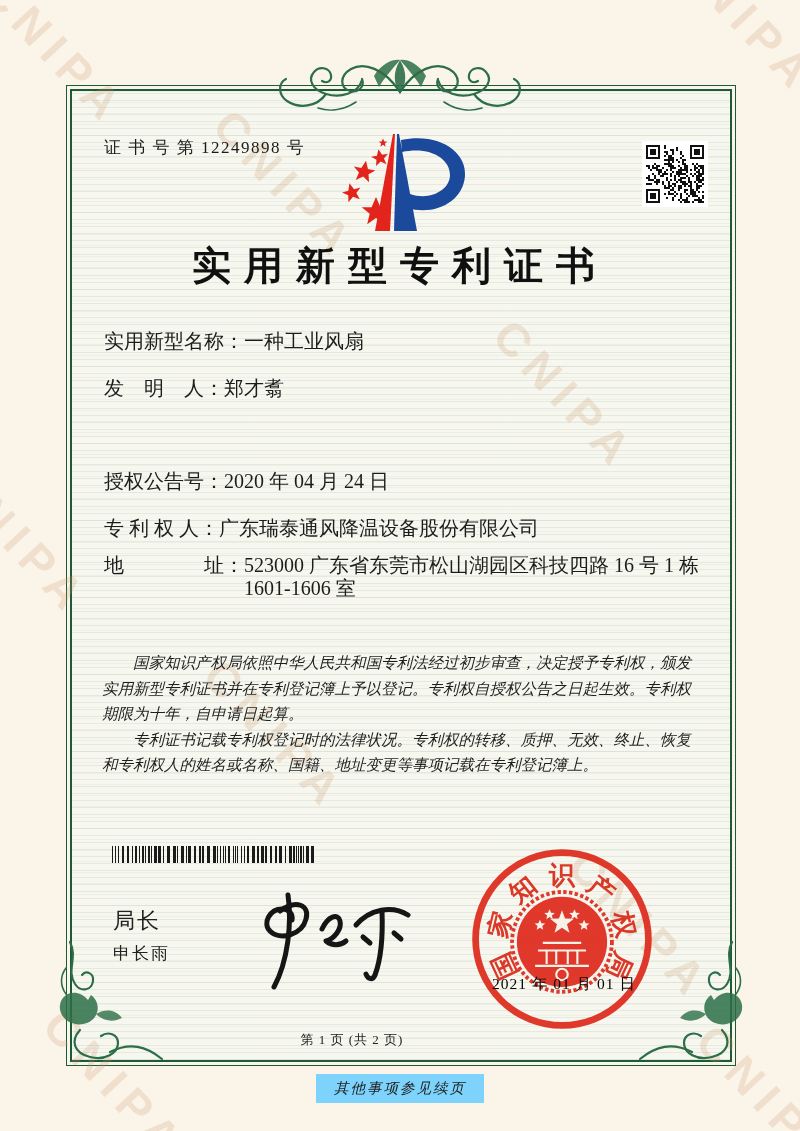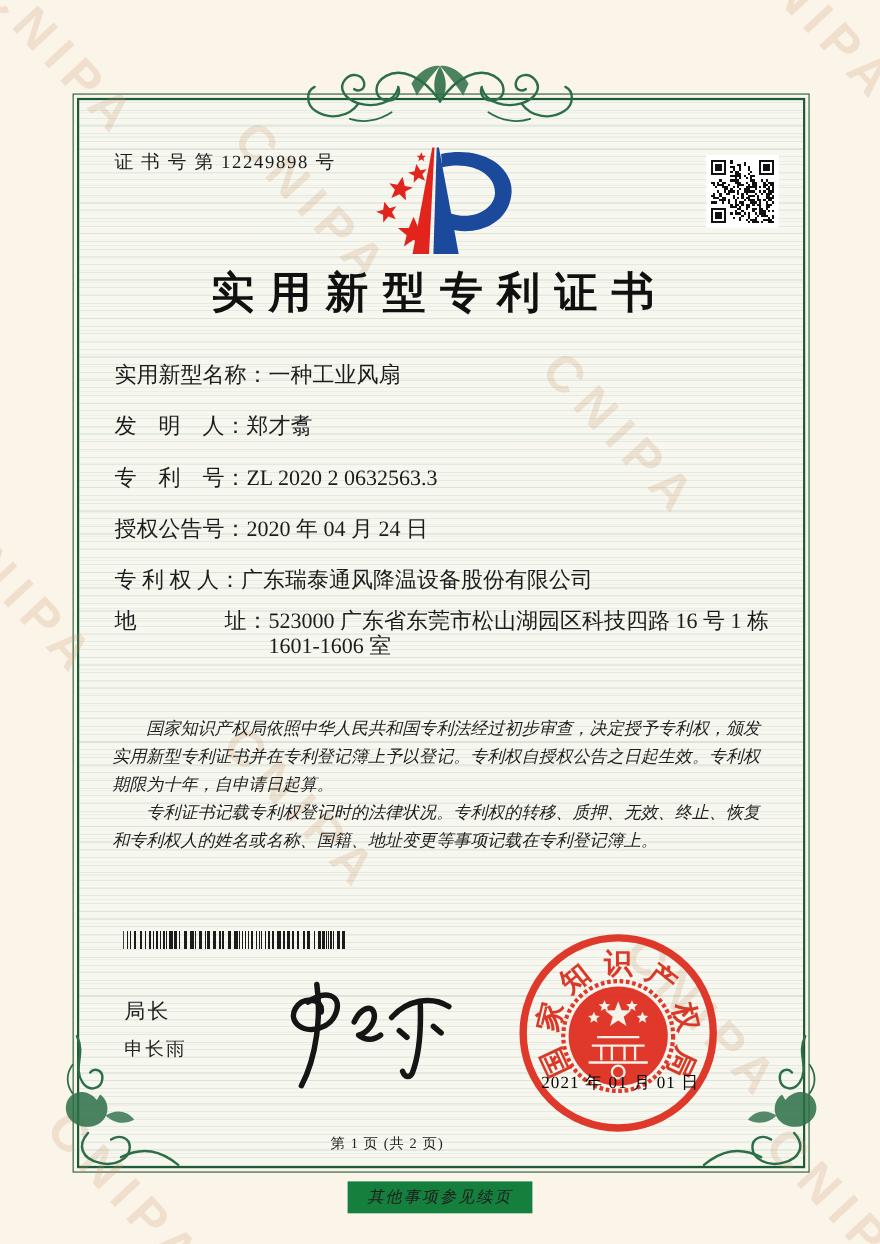--- a/index.html
+++ b/index.html
@@ -44,30 +44,30 @@
     position:absolute;left:0;top:239px;width:800px;text-align:center;
     font-size:39px;font-weight:bold;letter-spacing:13px;color:#101010;
   }
   .row{position:absolute;left:104px;width:620px;font-size:20px;line-height:23px;color:#1c1c1c;}
   .flabel{display:inline-block;vertical-align:top;}
   .fvalue{display:inline-block;vertical-align:top;max-width:480px;}
   .grant-no-pair{position:absolute;left:281px;top:0;}
   .paras{position:absolute;left:102px;top:650px;width:602px;color:#1e1e1e;}
   .paras p{margin:0;font-size:15.5px;line-height:25.5px;text-indent:2em;font-style:italic;}
   .barcode{position:absolute;left:112px;top:846px;width:206px;height:17px;}
-  .director-title{position:absolute;left:113px;top:906px;font-family:Liberation Mono, monospace;font-size:19px;color:#222;letter-spacing:2px;}
+  .director-title{position:absolute;left:113px;top:906px;font-family:Liberation Mono, monospace;font-size:22px;color:#222;letter-spacing:2px;}
   .director-name{position:absolute;left:113px;top:942px;font-family:"Liberation Sans",sans-serif;font-size:17px;color:#222;letter-spacing:2px;text-align:right;}
   .signature{position:absolute;left:222px;top:882px;width:200px;height:112px;}
   .seal{position:absolute;left:466px;top:843px;width:192px;height:192px;opacity:.93;}
   .seal-date{position:absolute;left:492px;top:974px;width:170px;font-size:15.5px;color:#050505;letter-spacing:1px;z-index:5;}
   .seal-char{font-size:27px;fill:#d92b1a;font-weight:bold;text-anchor:middle;dominant-baseline:central;font-family:"Liberation Serif",serif;}
   .page-info{position:absolute;left:0;top:1031px;width:704px;text-align:center;font-size:13px;color:#222;letter-spacing:1px;}
   .cont-note{
     position:absolute;left:400px;top:1074px;transform:translateX(-50%);
-    background:#15803d;padding:5px 18px;font-size:14.5px;color:#1d1d1d;letter-spacing:2px;font-style:italic;
+    background:#7dd3fc;padding:5px 18px;font-size:14.5px;color:#1d1d1d;letter-spacing:2px;font-style:italic;
   }
   .orn{position:absolute;z-index:5;pointer-events:none;}
   .orn-top{left:270px;top:50px;width:260px;height:80px;}
   .orn-bl{left:48px;top:938px;width:118px;height:132px;}
   .orn-br{left:636px;top:938px;width:118px;height:132px;transform:scaleX(-1);}
   svg{display:block;}
 </style>
 </head>
 <body>
 
@@ -390,23 +390,20 @@
     </div>
 
     <div class="title">实用新型专利证书</div>
 
     <div class="row" style="top:330px">
       <span class="flabel">实用新型名称：</span><span class="fvalue">一种工业风扇</span>
     </div>
     <div class="row" style="top:377px">
       <span class="flabel">发　明　人：</span><span class="fvalue">郑才翥</span>
     </div>
-    <div class="row" style="top:424px">
-      <span class="flabel">专　利　号：</span><span class="fvalue">ZL 2020 2 0632563.3</span>
-    </div>
     <div class="row" style="top:470px">
       <span class="flabel">授权公告号：</span><span class="fvalue">2020 年 04 月 24 日</span>
     </div>
     <div class="row" style="top:517px">
       <span class="flabel">专 利 权 人：</span><span class="fvalue">广东瑞泰通风降温设备股份有限公司</span>
     </div>
     <div class="row" style="top:554px">
       <span class="flabel">地　　　　址：</span><span class="fvalue" style="width:470px">523000  广东省东莞市松山湖园区科技四路 16 号 1 栋 1601-1606 室</span>
     </div>
 

